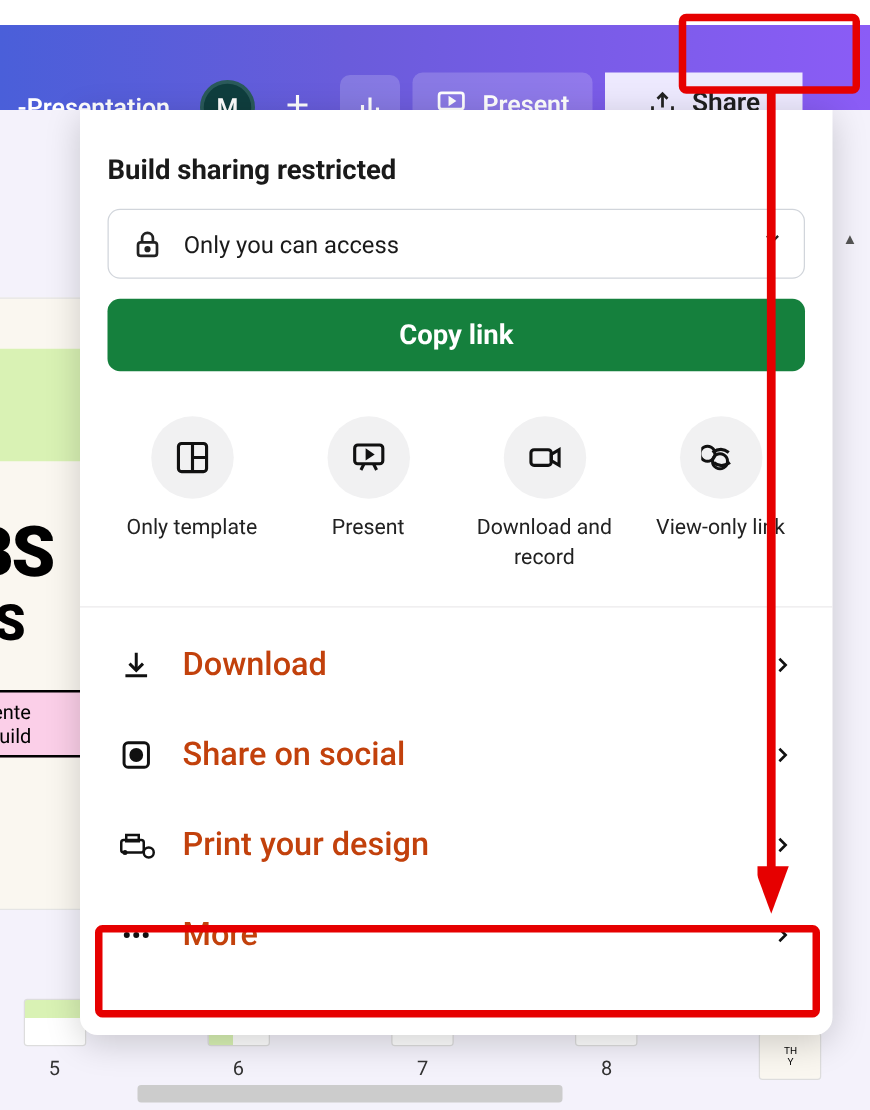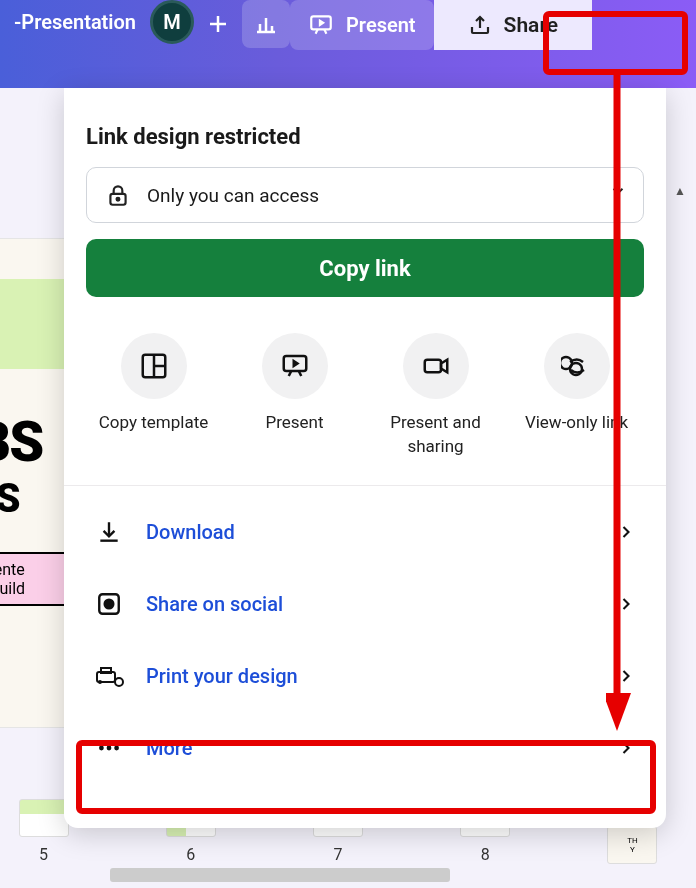--- a/index.html
+++ b/index.html
@@ -2,23 +2,25 @@
 <html><head>
 <meta charset="utf-8">
 <style>
   * { box-sizing: border-box; margin: 0; padding: 0; font-family: -apple-system, BlinkMacSystemFont, "Segoe UI", Roboto, sans-serif; }
   body { width: 696px; height: 888px; overflow: hidden; background: #fff; position: relative; }
 
   .topbar {
     height: 88px;
     background: linear-gradient(90deg, #4a5fd9 0%, #6a5cdb 40%, #8b5cf6 100%);
     display: flex;
-    align-items: flex-start;
+    align-items: flex-end;
     padding: 0 12px 0 0;
+    gap: 10px;
     color: #fff;
+    margin-top: 20px;
   }
   .title-chip {
     padding: 10px 14px;
     font-size: 20px;
     font-weight: 600;
     color: #fff;
   }
   .avatar {
     width: 44px; height: 44px; border-radius: 50%;
     background: #0f3e3e;
@@ -174,21 +176,21 @@
     height: 72px;
     display: flex; align-items: center;
     gap: 22px;
     padding: 0 8px;
     position: relative;
   }
   .act .aicon {
     width: 30px; height: 30px;
     display: flex; align-items: center; justify-content: center;
   }
-  .act .albl { font-size: 20px; color: #1d4ed8; font-weight: 500; }
+  .act .albl { font-size: 26px; color: #c2410c; font-weight: 500; }
   .act .achev {
     position: absolute; right: 8px;
   }
 
   
   .anno-share {
     position: absolute;
     left: 543px; top: 11px;
     width: 145px; height: 64px;
     border: 6px solid #e60000;
@@ -293,21 +295,21 @@
         <span>Y</span>
       </div>
     </div>
   </div>
 
   <div class="hscroll"></div>
   <div class="vscroll"></div>
 </div>
 
 <div class="share-panel">
-  <div class="panel-title">Link design restricted</div>
+  <div class="panel-title">Build sharing restricted</div>
 
   <div class="access-sel">
     <span style="margin-right:16px;">
       <svg width="26" height="26" viewBox="0 0 24 24" fill="none" stroke="#222" stroke-width="2">
           <rect x="5" y="11" width="14" height="10" rx="2"></rect>
           <path d="M8 11 V8 a4 4 0 0 1 8 0 v3"></path>
           <circle cx="12" cy="16" r="1.3" fill="#222"></circle>
         </svg>
     </span>
     <span>Only you can access</span>
@@ -326,21 +328,21 @@
     <div class="opt">
       <div class="circle">
           <span>
         <svg width="30" height="30" viewBox="0 0 24 24" fill="none" stroke="#111" stroke-width="2">
               <rect x="3" y="3" width="18" height="18" rx="2"></rect>
               <line x1="12" y1="3" x2="12" y2="21"></line>
               <line x1="12" y1="12" x2="21" y2="12"></line>
             </svg>
       </span>
         </div>
-      <div class="lbl">Copy template</div>
+      <div class="lbl">Only template</div>
     </div>
     <div class="opt">
       <div class="circle">
           <span>
         <svg width="30" height="30" viewBox="0 0 24 24" fill="none" stroke="#111" stroke-width="2">
               <rect x="3" y="4" width="18" height="12" rx="2"></rect>
               <polygon points="11,8 11,12 14,10" fill="#111"></polygon>
               <line x1="9" y1="16" x2="7" y2="20"></line>
               <line x1="15" y1="16" x2="17" y2="20"></line>
             </svg>
@@ -350,21 +352,21 @@
     </div>
     <div class="opt">
       <div class="circle">
           <span>
         <svg width="30" height="30" viewBox="0 0 24 24" fill="none" stroke="#111" stroke-width="2">
               <rect x="3" y="7" width="13" height="10" rx="2"></rect>
               <polygon points="16,10 21,7 21,17 16,14"></polygon>
             </svg>
       </span>
         </div>
-      <div class="lbl">Present and sharing</div>
+      <div class="lbl">Download and record</div>
     </div>
     <div class="opt">
       <div class="circle">
           <span>
         <svg width="32" height="22" viewBox="0 0 32 22" fill="none" stroke="#111" stroke-width="2.4">
               <path d="M13 11 a6 6 0 1 1 0-0.01" transform="translate(-2,-3)"></path>
               <path d="M19 11 a6 6 0 1 0 0 0.01" transform="translate(2,3)"></path>
               <path d="M9 7 Q16 2 22 7"></path>
               <path d="M10 15 Q16 20 23 15"></path>
             </svg>

